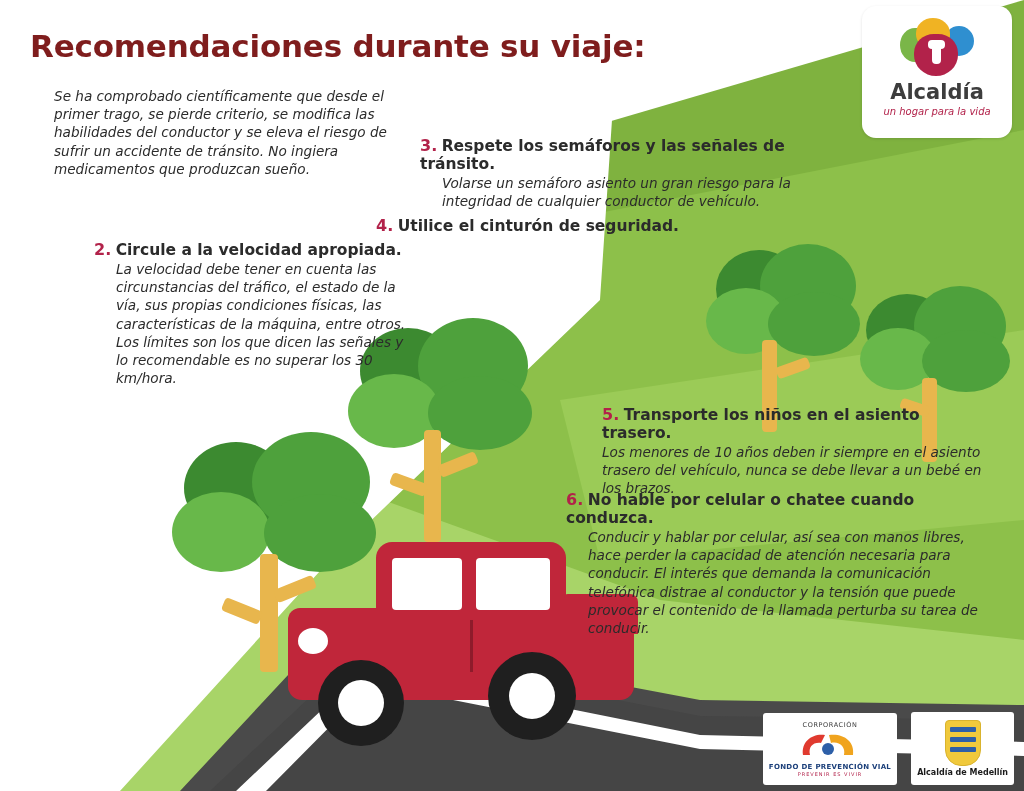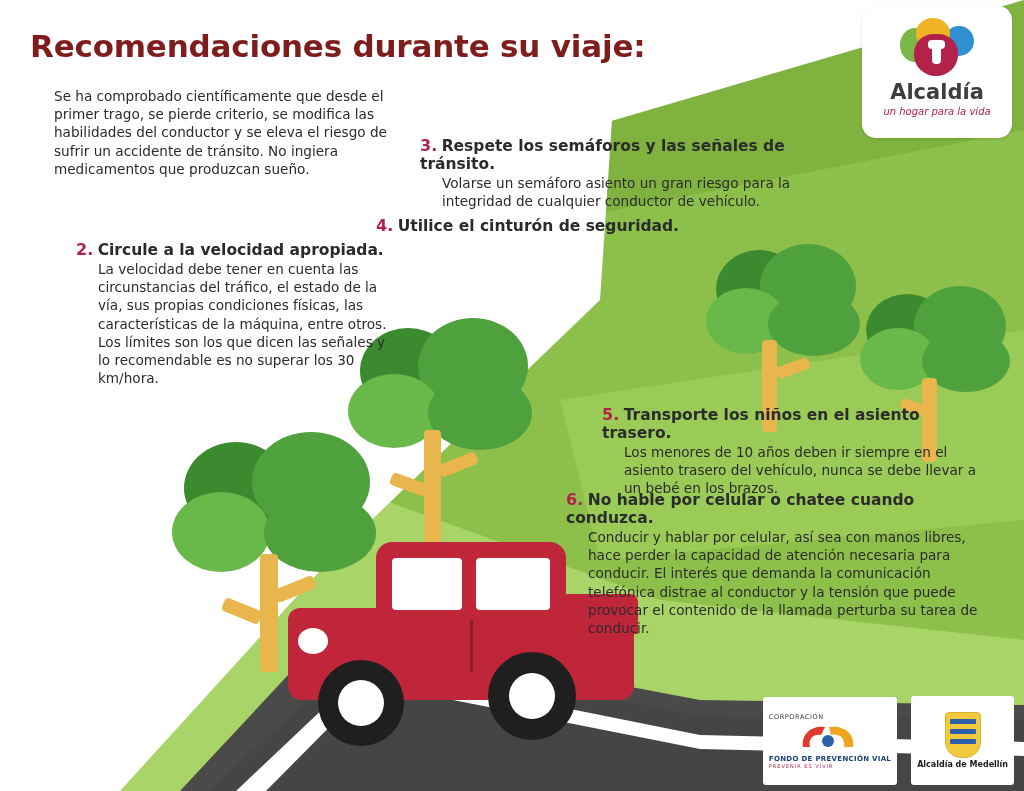--- a/index.html
+++ b/index.html
@@ -93,31 +93,32 @@
   }
   .item .head{
     color:#2b2b2b;font-weight:bold;font-size:15.5px;
     font-family:"DejaVu Sans", sans-serif;
     display:inline;
   }
   .item .body{
     color:#2b2b2b;font-size:13.6px;line-height:1.34;
     font-family:"DejaVu Sans", sans-serif;
     margin-top:1px;
+    font-style:italic;
   }
   .i1{left:34px;top:86px;width:360px;}
   .i1 .body{margin-left:20px;}
-  .i2{left:76px;top:240px;width:320px;}
+  .i2{left:94px;top:240px;width:320px;}
   .i2 .body{margin-left:22px;}
   .i3{left:420px;top:136px;width:430px;}
   .i3 .body{margin-left:22px;}
   .i4{left:376px;top:216px;width:320px;}
   .i4 .body{margin-left:22px;}
   .i5{left:602px;top:405px;width:390px;}
-  .i5 .body{margin-left:22px;}
+  .i5 .body{}
   .i6{left:566px;top:490px;width:430px;}
   .i6 .body{margin-left:22px;}
 
   
   .logo{
     position:absolute;right:12px;top:6px;width:150px;height:132px;
     background:#ffffff;border-radius:14px;
     box-shadow:0 1px 3px rgba(0,0,0,.12);
   }
   .logo-mark{position:absolute;left:50%;top:12px;transform:translateX(-50%);width:74px;height:58px;}
@@ -128,21 +129,21 @@
     font-family:"DejaVu Sans", sans-serif;
   }
   .logo-tag{
     position:absolute;left:0;right:0;top:100px;text-align:center;
     font-size:10px;color:#b2224a;font-style:italic;
     font-family:"DejaVu Sans", sans-serif;
   }
 
   
   .footer-logos{position:absolute;right:10px;bottom:6px;height:78px;display:flex;align-items:flex-end;gap:14px;}
-  .flogo{background:#ffffff;border-radius:3px;padding:16px 6px;}
+  .flogo{background:#ffffff;border-radius:3px;padding:8px 6px;text-align:center;}
   .flogo .l1{font-size:6.5px;color:#3a3a3a;letter-spacing:.6px;font-family:"DejaVu Sans",sans-serif;}
   .flogo .l2{font-size:7px;color:#1b3f7a;font-weight:bold;letter-spacing:.3px;font-family:"DejaVu Sans",sans-serif;}
   .flogo .l3{font-size:5px;color:#b2224a;letter-spacing:1px;font-family:"DejaVu Sans",sans-serif;}
   .fvmark{width:62px;height:30px;margin:2px auto;position:relative;}
   .shield{width:34px;height:44px;margin:0 auto;background:#f0c93c;border-radius:4px 4px 16px 16px;position:relative;border:1px solid #d9b32e;}
   .shield .bar{position:absolute;left:4px;right:4px;height:5px;background:#2d5fa8;border-radius:1px;}
   .alc-name{font-size:8px;color:#1b1b1b;font-weight:bold;font-family:"DejaVu Sans",sans-serif;margin-top:2px;}
 </style>
 </head>
 <body>

